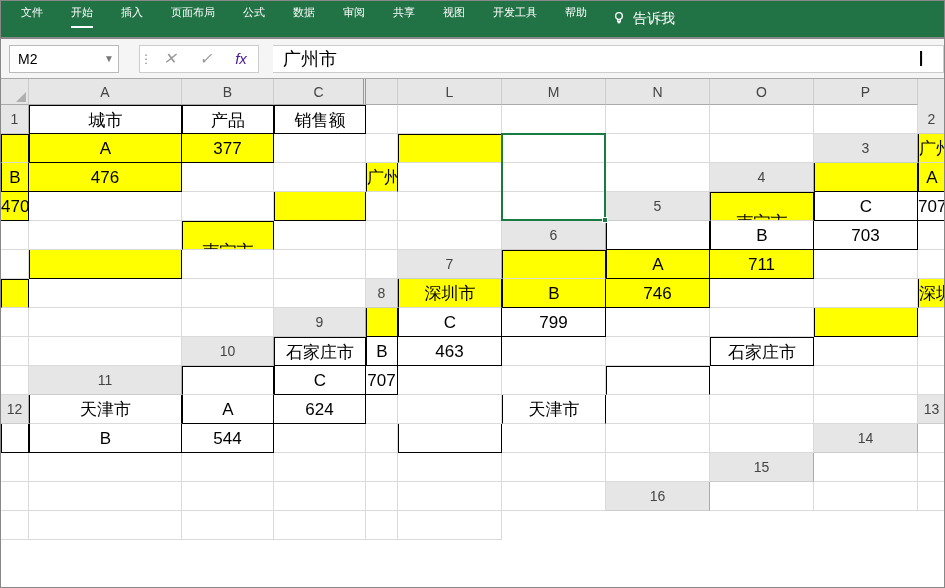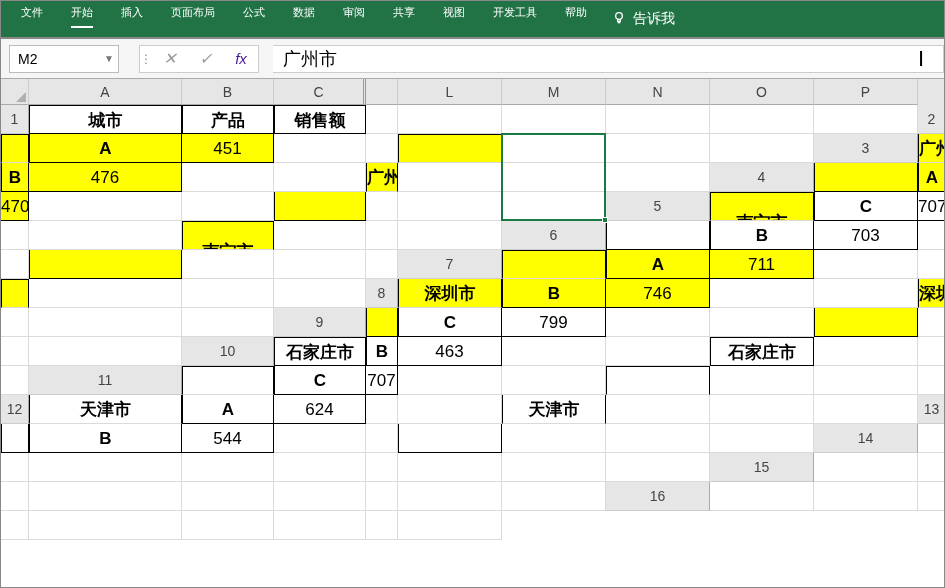--- a/index.html
+++ b/index.html
@@ -174,21 +174,21 @@
     overflow: hidden;
     white-space: nowrap;
   }
   
   .gap-col {
     border-right: 1px solid #dadada;
     border-bottom: 1px solid #dadada;
     background: #fff;
   }
   .tborder-r { border-right: 1px solid #000 !important; }
-  .tborder-l { border-left: 1px solid #000 !important; font-weight: bold; }
+  .tborder-l { border-left: 1px solid #000 !important; }
   .tborder-t { border-top: 1px solid #000 !important; }
   .tborder-b { border-bottom: 1px solid #000 !important; }
   .yellow { background: #ffff00 !important; }
   
   .sel-outline {
     position: absolute;
     border: 2px solid #1a7a43;
     pointer-events: none;
   }
   .sel-handle {
@@ -263,21 +263,21 @@
       <div class="cell tborder-t tborder-b tborder-l tborder-r">销售额</div>
       <div class="gap-col"></div>
       <div class="cell"></div>
       <div class="cell"></div>
       <div class="cell"></div>
       <div class="cell"></div>
       <div class="cell"></div>
       <div class="rh">2</div>
       <div class="cell tborder-l tborder-r yellow tborder-t"></div>
       <div class="cell tborder-l tborder-r tborder-b yellow">A</div>
-      <div class="cell tborder-r tborder-b yellow">451</div>
+      <div class="cell tborder-r tborder-b yellow">377</div>
       <div class="gap-col"></div>
       <div class="cell"></div>
       <div class="cell tborder-l tborder-r yellow tborder-t"></div>
       <div class="cell"></div>
       <div class="cell"></div>
       <div class="cell"></div>
       <div class="rh">3</div>
       <div class="cell tborder-l tborder-r yellow">广州市</div>
       <div class="cell tborder-l tborder-r tborder-b yellow">B</div>
       <div class="cell tborder-r tborder-b yellow">476</div>

